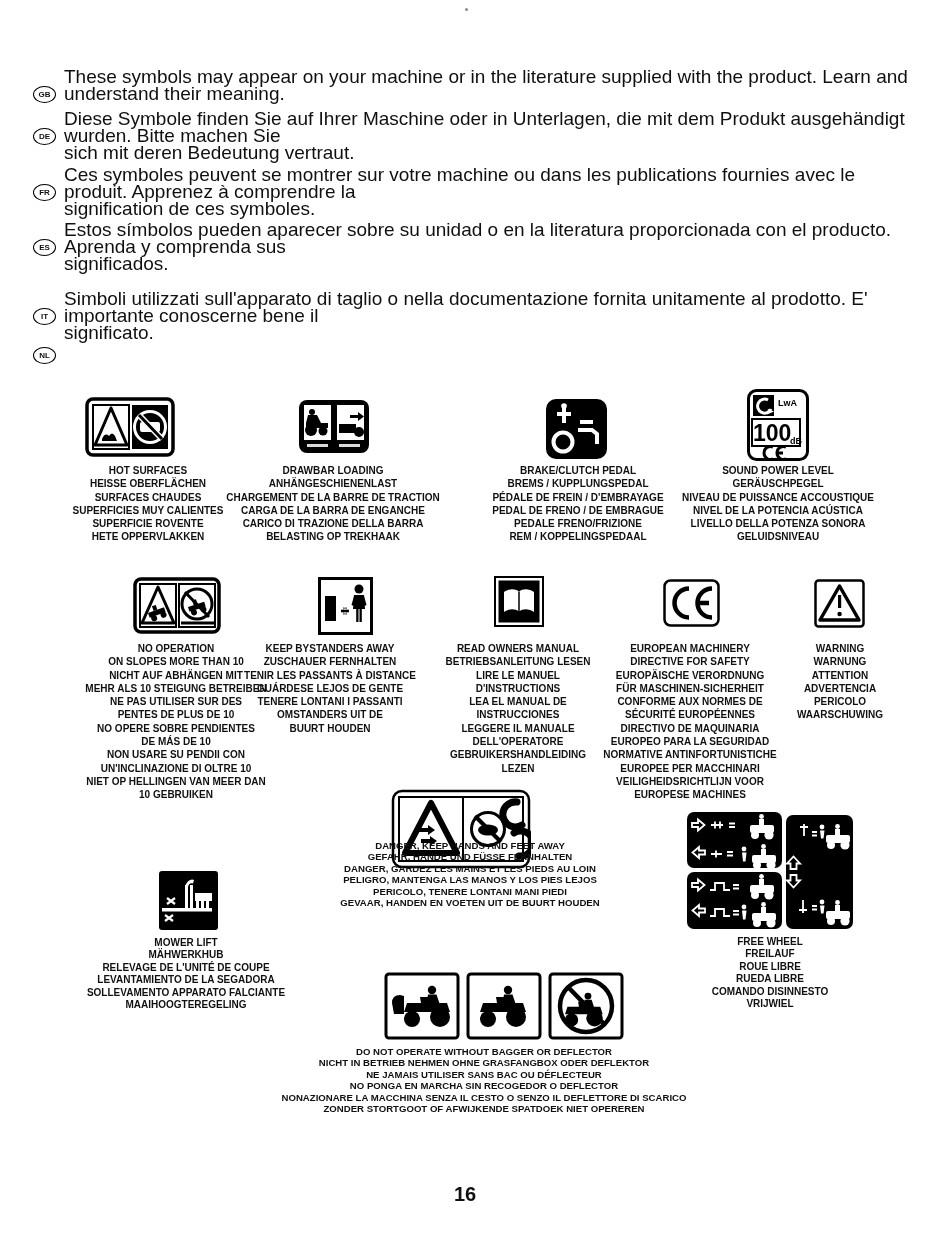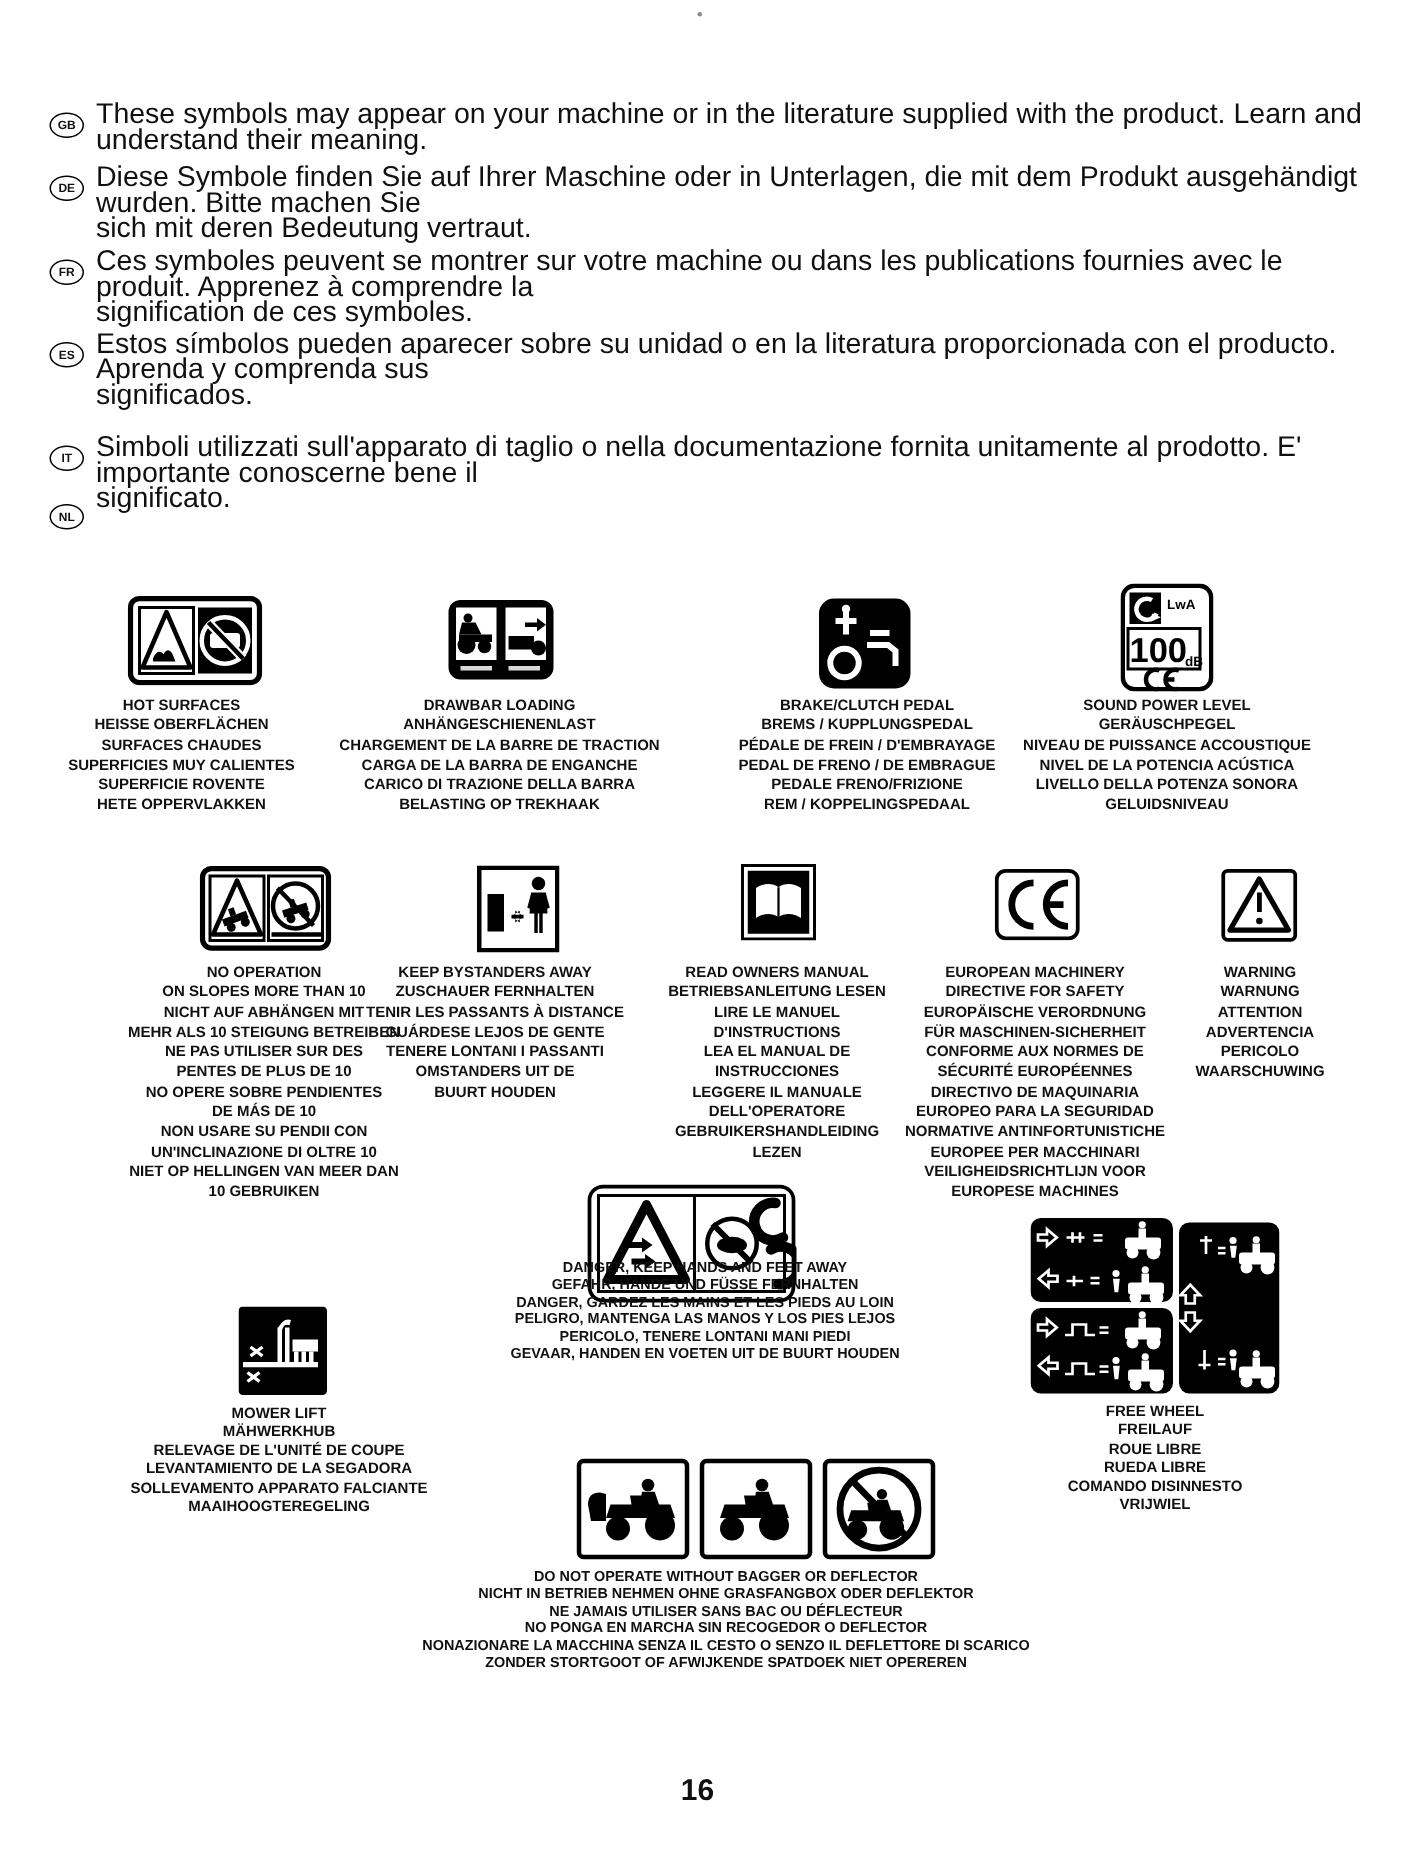--- a/index.html
+++ b/index.html
@@ -6,21 +6,21 @@
   .page{
     position:relative;width:950px;height:1234px;background:#fff;
     font-family:"Liberation Sans","DejaVu Sans",sans-serif;color:#101010;
     overflow:hidden;
   }
   .artifact-dot{position:absolute;left:465px;top:8px;width:3px;height:3px;border-radius:50%;background:#8a8a8a;}
   
   .intro-row{position:absolute;left:33px;display:flex;gap:8px;width:880px;}
   .lang-badge{
     flex:0 0 auto;width:21px;height:15px;border:1.7px solid #000;border-radius:50%;
-    font-size:8px;font-weight:bold;text-align:center;line-height:15px;margin-top:7px;letter-spacing:0;
+    font-size:8px;font-weight:bold;text-align:center;line-height:15px;margin-top:18px;letter-spacing:0;
   }
   .intro-text{margin:0;font-size:19px;line-height:17.2px;white-space:pre-line;}
   
   .icon{position:absolute;}
   .icon svg{display:block;}
   
   .caption{
     position:absolute;text-align:center;font-weight:bold;font-size:10px;
     line-height:13.3px;white-space:pre-line;
   }
@@ -122,21 +122,21 @@
       <text x="6" y="52" class="icn-txt" font-size="23">100</text>
       <text x="43" y="55" class="icn-txt" font-size="9">dB</text>
       <g>
         <path d="M26 58 A6.5 6.5 0 1 0 26 70" fill="none" stroke="#000" stroke-width="3"></path>
         <path d="M39 58 A6.5 6.5 0 1 0 39 70" fill="none" stroke="#000" stroke-width="3"></path>
         <path d="M29.5 64 h6.5" stroke="#000" stroke-width="3"></path>
       </g>
     </svg>
   </div>
 
-  <div class="caption" style="left:1px;top:464px;width:240px">HOT SURFACES
+  <div class="caption" style="left:28px;top:464px;width:240px">HOT SURFACES
 HEISSE OBERFLÄCHEN
 SURFACES CHAUDES
 SUPERFICIES MUY CALIENTES
 SUPERFICIE ROVENTE
 HETE OPPERVLAKKEN</div>
   <div class="caption" style="left:183px;top:464px;width:300px">DRAWBAR LOADING
 ANHÄNGESCHIENENLAST
 CHARGEMENT DE LA BARRE DE TRACTION
 CARGA DE LA BARRA DE ENGANCHE
 CARICO DI TRAZIONE DELLA BARRA

